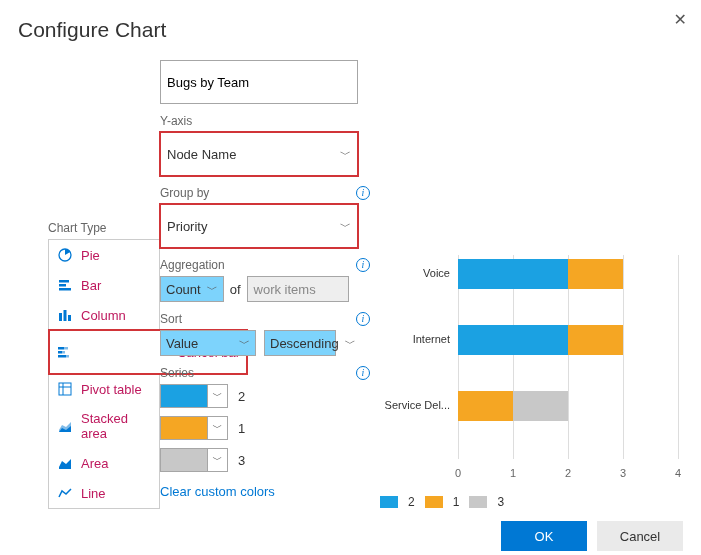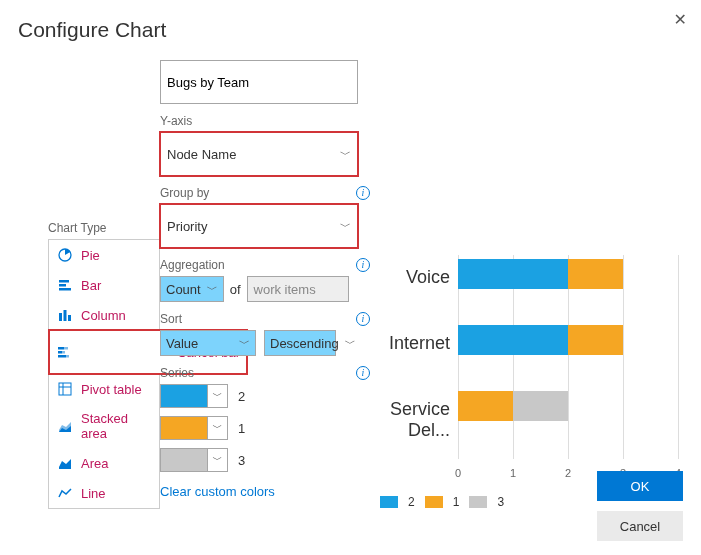--- a/index.html
+++ b/index.html
@@ -43,30 +43,30 @@
   .sort-row .sel-sm:last-child { width:72px; justify-content:space-between;}
   .series-item { display:flex; align-items:center; gap:10px; margin-bottom:8px; }
   .swatch { width:68px; height:24px; border:1px solid #a6a6a6; display:flex; }
   .swatch .col { flex:1; }
   .swatch .dd { width:20px; border-left:1px solid #a6a6a6; display:flex; align-items:center; justify-content:center; color:#555; font-size:10px; background:#fff;}
   .ser-lbl { font-size:13px; color:#333; }
   .clear-link { color:#0078d4; font-size:13px; cursor:pointer; margin-top:4px; display:inline-block;}
   
   .chart-col { flex:1; padding-left:10px; padding-top:18px;}
   .chart-area { position:relative; width:300px; height:232px; }
-  .cat-label { position:absolute; left:0; width:70px; text-align:right; font-size:18px; color:#333; }
+  .cat-label { position:absolute; left:0; width:70px; text-align:right; font-size:11px; color:#333; }
   .bar-row { position:absolute; left:78px; height:30px; display:flex; }
   .seg { height:100%; }
   .grid { position:absolute; left:78px; top:0; bottom:28px; width:220px; }
   .gl { position:absolute; top:0; bottom:0; border-left:1px solid #ddd; }
   .xlab { position:absolute; bottom:8px; font-size:11px; color:#666; transform:translateX(-50%); }
   .legend { margin-top:8px; display:flex; gap:10px; align-items:center; font-size:12px;}
   .legend .lb { width:18px; height:12px; display:inline-block; }
   
-  .footer { position:absolute; right:18px; bottom:14px; display:flex; gap:10px;flex-direction:column; }
+  .footer { position:absolute; right:18px; bottom:4px; display:flex; gap:10px; }
   .btn { min-width:86px; height:30px; display:flex; align-items:center; justify-content:center; font-size:13px; cursor:pointer; }
   .btn.primary { background:#0078d4; color:#fff; }
   .btn.secondary { background:#eaeaea; color:#333; }
 </style>
 </head>
 <body>
 
 <div class="close-x">✕</div>
 
 <h1 class="title">Configure Chart</h1>

